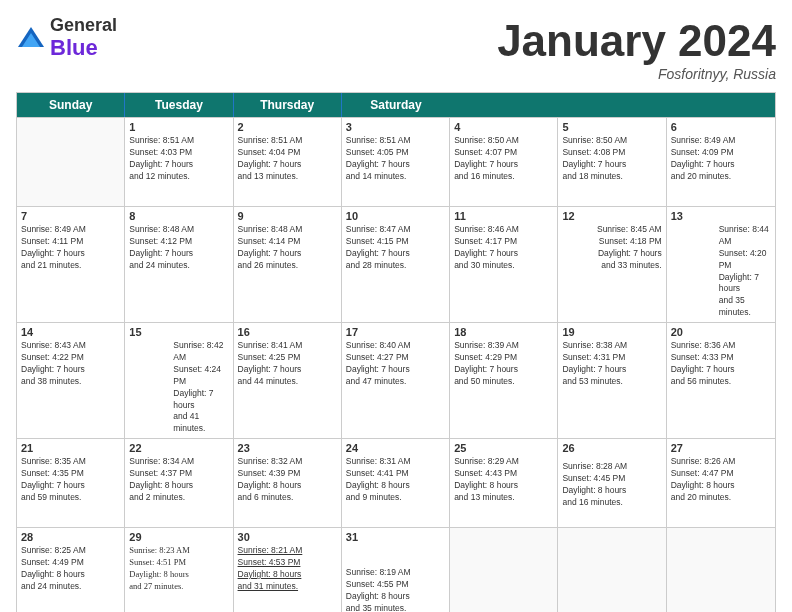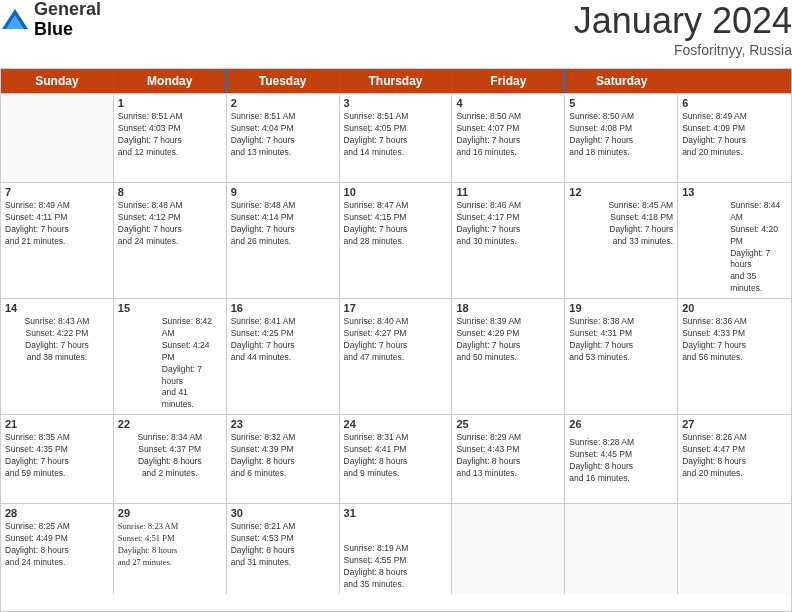--- a/index.html
+++ b/index.html
@@ -6,20 +6,21 @@
     body {
       font-family: Arial, sans-serif;
       background: #fff;
       width: 792px;
       height: 612px;
       overflow: hidden;
     }
     .page {
       width: 792px;
       height: 612px;
+      padding: 16px;
       display: flex;
       flex-direction: column;
     }
     .header {
       display: flex;
       justify-content: space-between;
       align-items: flex-start;
       margin-bottom: 10px;
     }
     .logo {
@@ -30,49 +31,50 @@
       display: flex;
       flex-direction: column;
       line-height: 1.1;
     }
     .logo-general {
       font-size: 18px;
       font-weight: bold;
       color: #333;
     }
     .logo-blue {
-      font-size: 18px;
-      font-weight: bold;
-      color: #000000;
+      font-size: 22px;
+      font-weight: bold;
+      color: #6d28d9;
     }
     .logo-icon {
       width: 30px;
       height: 30px;
       margin-right: 4px;
     }
     .title-block {
       text-align: right;
     }
     .month-title {
-      font-size: 36px;
-      font-weight: normal;
+      font-size: 44px;
+      font-weight: bold;
       color: #333;
     }
     .location {
       font-size: 14px;
       color: #555;
+      font-style: italic;
     }
     .calendar {
       flex: 1;
       border: 1px solid #ccc;
     }
     .cal-header {
       display: grid;
       grid-template-columns: repeat(7, 1fr);
-      background: #c2410c;
+      background: #0f766e;
     }
     .cal-header-cell {
       color: #fff;
       font-size: 12px;
       font-weight: bold;
       padding: 5px 4px;
       text-align: center;
       border-right: 1px solid #2176c7;
     }
     .cal-header-cell:last-child { border-right: none; }
@@ -123,24 +125,22 @@
     </div>
     <div class="title-block">
       <div class="month-title">January 2024</div>
       <div class="location">Fosforitnyy, Russia</div>
     </div>
   </div>
 
   <div class="calendar">
     <div class="cal-header" id="cal-header">
         <div class="cal-header-cell">Sunday</div>
-        <div class="cal-header-cell">Monday</div>
         <div class="cal-header-cell">Tuesday</div>
         <div class="cal-header-cell">Thursday</div>
-        <div class="cal-header-cell">Friday</div>
         <div class="cal-header-cell">Saturday</div>
       </div>
     <div class="cal-body" id="cal-body">
         <div class="cal-row">
           <div class="cal-cell empty"></div>
           <div class="cal-cell">
             <div class="day-num">1</div>
             <div class="day-info" style="white-space: pre-line;">Sunrise: 8:51 AM
 Sunset: 4:03 PM
 Daylight: 7 hours
@@ -229,21 +229,21 @@
             <div class="day-num">13</div>
             <div class="day-info" style="white-space: pre-line; margin-left: 48px;">Sunrise: 8:44 AM
 Sunset: 4:20 PM
 Daylight: 7 hours
 and 35 minutes.</div>
           </div>
         </div>
         <div class="cal-row">
           <div class="cal-cell">
             <div class="day-num">14</div>
-            <div class="day-info" style="white-space: pre-line; text-align: center;">Sunrise: 8:43 AM
+            <div class="day-info" style="white-space: pre-line;">Sunrise: 8:43 AM
 Sunset: 4:22 PM
 Daylight: 7 hours
 and 38 minutes.</div>
           </div>
           <div class="cal-cell">
             <div class="day-num">15</div>
             <div class="day-info" style="white-space: pre-line; margin-left: 44px;">Sunrise: 8:42 AM
 Sunset: 4:24 PM
 Daylight: 7 hours
 and 41 minutes.</div>
@@ -287,21 +287,21 @@
         <div class="cal-row">
           <div class="cal-cell">
             <div class="day-num">21</div>
             <div class="day-info" style="white-space: pre-line;">Sunrise: 8:35 AM
 Sunset: 4:35 PM
 Daylight: 7 hours
 and 59 minutes.</div>
           </div>
           <div class="cal-cell">
             <div class="day-num">22</div>
-            <div class="day-info" style="white-space: pre-line; text-align: center;">Sunrise: 8:34 AM
+            <div class="day-info" style="white-space: pre-line;">Sunrise: 8:34 AM
 Sunset: 4:37 PM
 Daylight: 8 hours
 and 2 minutes.</div>
           </div>
           <div class="cal-cell">
             <div class="day-num">23</div>
             <div class="day-info" style="white-space: pre-line;">Sunrise: 8:32 AM
 Sunset: 4:39 PM
 Daylight: 8 hours
 and 6 minutes.</div>
@@ -345,21 +345,21 @@
           </div>
           <div class="cal-cell">
             <div class="day-num">29</div>
             <div class="day-info" style="white-space: pre-line; font-family: Liberation Serif, serif;">Sunrise: 8:23 AM
 Sunset: 4:51 PM
 Daylight: 8 hours
 and 27 minutes.</div>
           </div>
           <div class="cal-cell">
             <div class="day-num">30</div>
-            <div class="day-info" style="white-space: pre-line;">Sunrise: 8:21 AM
+            <div class="day-info" style="white-space: pre-line; text-decoration: underline;">Sunrise: 8:21 AM
 Sunset: 4:53 PM
 Daylight: 8 hours
 and 31 minutes.</div>
           </div>
           <div class="cal-cell">
             <div class="day-num">31</div>
             <div class="day-info" style="white-space: pre-line; margin-top: 24px;">Sunrise: 8:19 AM
 Sunset: 4:55 PM
 Daylight: 8 hours
 and 35 minutes.</div>

